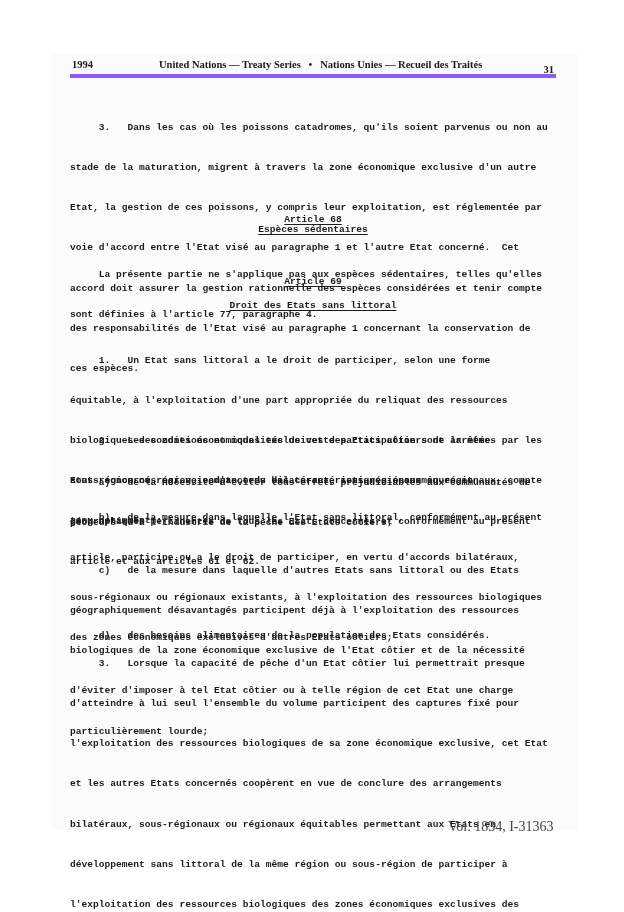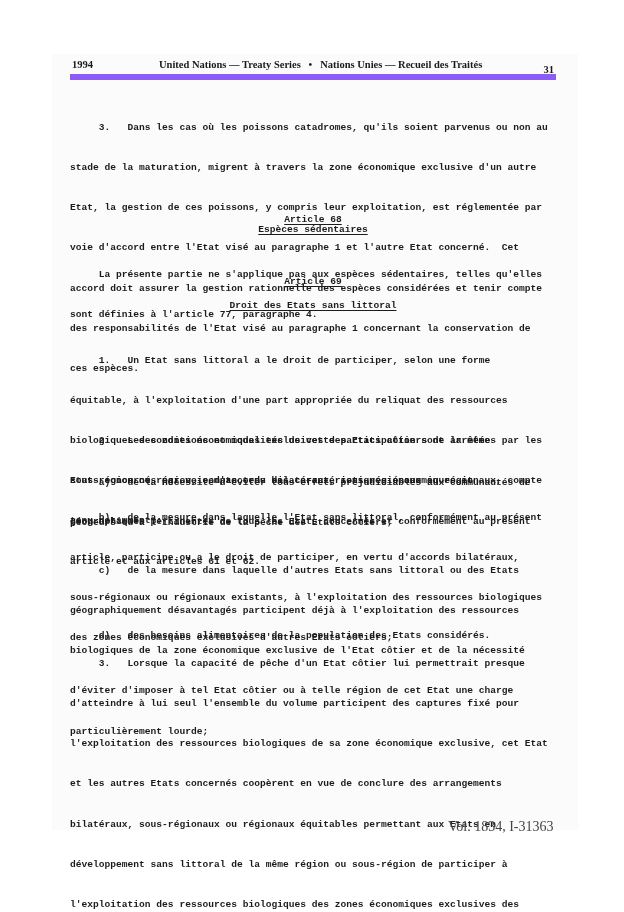--- a/index.html
+++ b/index.html
@@ -4,21 +4,21 @@
 <style>
   html, body { margin: 0; padding: 0; background: #ffffff; }
   body { width: 624px; height: 912px; position: relative; overflow: hidden; }
   .page {
     position: absolute; left: 52px; top: 54px; width: 526px; height: 776px;
     background: #fbfbfb;
   }
   .header {
     position: absolute; left: 70px; top: 56px; width: 486px; height: 18px;
     font-family: "Liberation Serif", serif; font-weight: bold; font-size: 10.5px; color: #1a1a1a;
-    border-bottom: 6px solid #8b5cf6;
+    border-bottom: 4px solid #8b5cf6;
   }
   .header .year { position: absolute; left: 2px; top: 3px; }
   .header .title { position: absolute; left: 72px; top: 3px; white-space: pre; margin-left: 17px; }
   .header .pagenum { position: absolute; right: 2px; top: 1px; margin-top: 7px; }
   .mono {
     font-family: "Liberation Mono", monospace; font-weight: bold; font-size: 9.6px;
     color: #1c1c1c; line-height: 13.4px; white-space: pre;
   }
   .block { position: absolute; left: 70px; width: 490px; }
   .center { position: absolute; left: 70px; width: 486px; text-align: center; }

